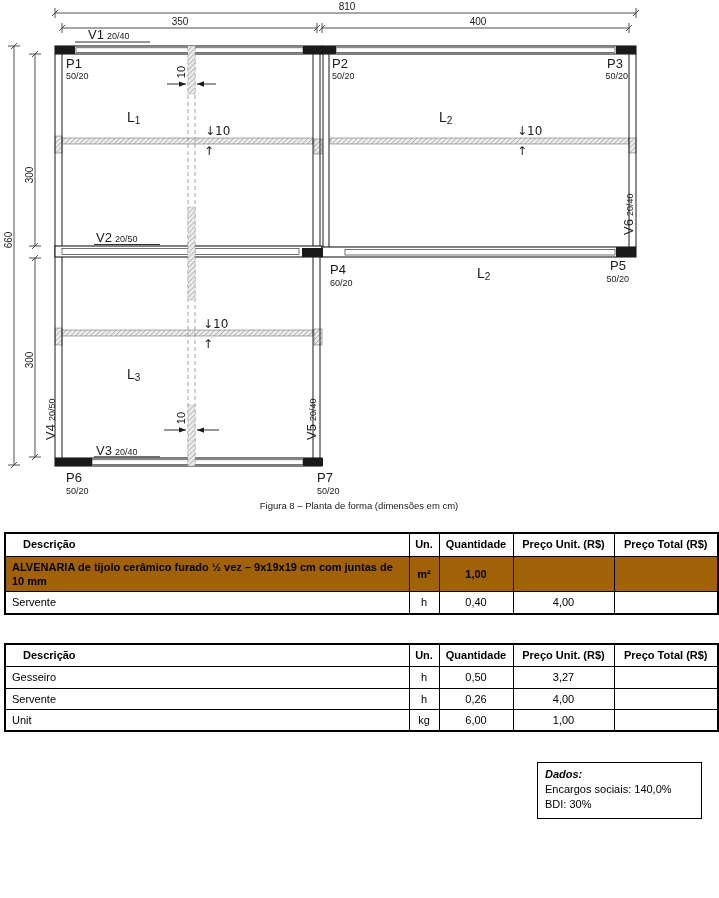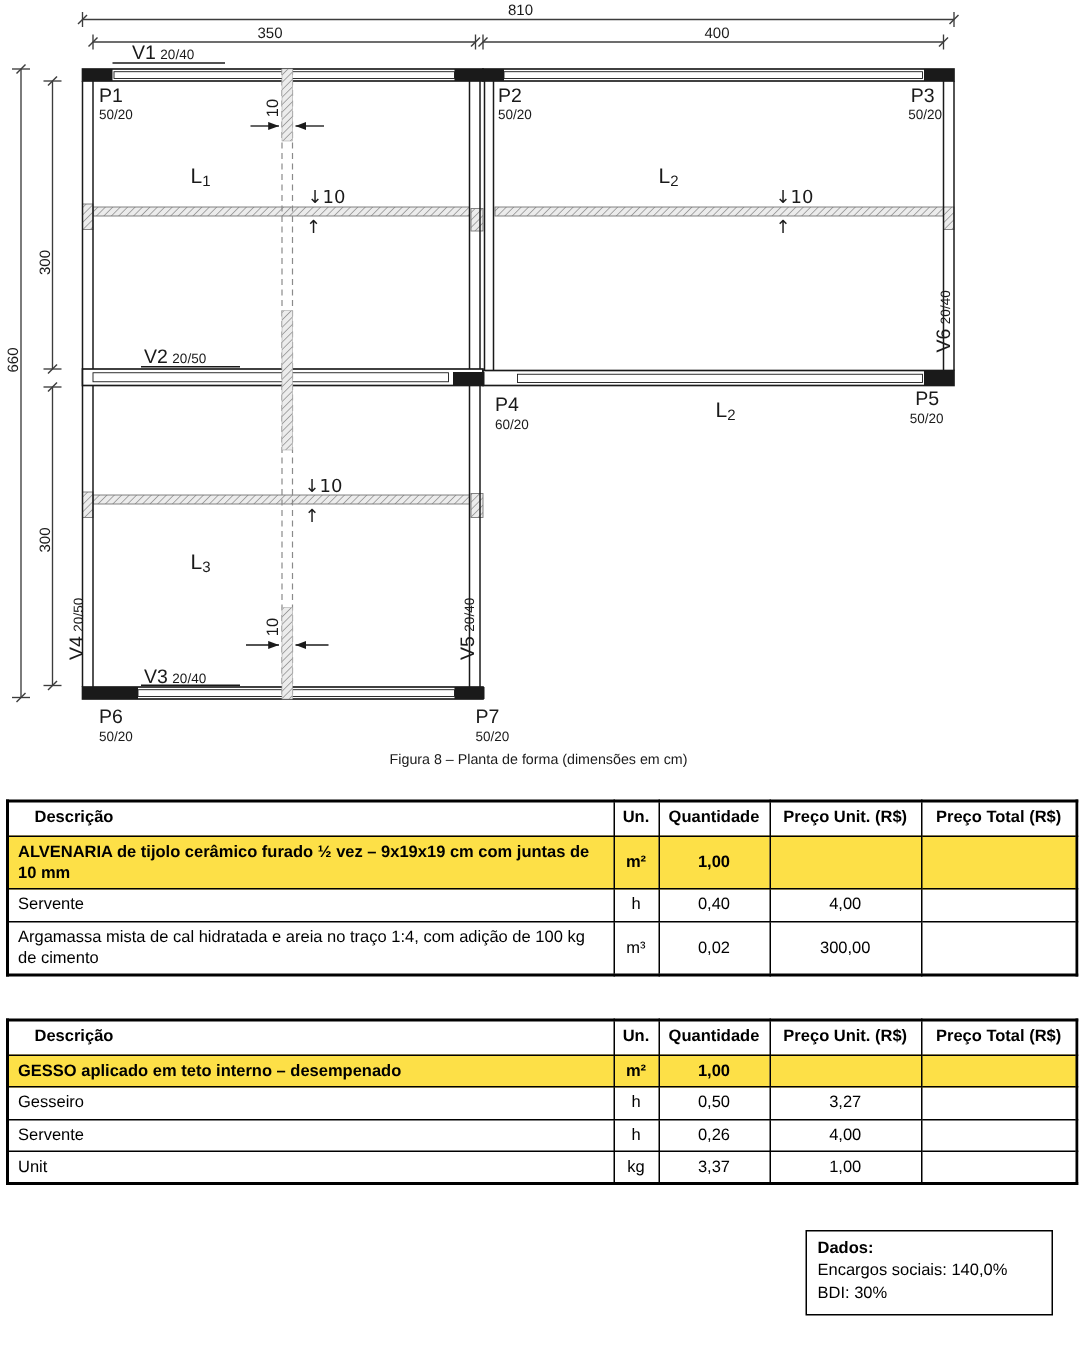--- a/index.html
+++ b/index.html
@@ -13,28 +13,28 @@
     border-collapse:collapse;table-layout:fixed;width:713px;
     margin:0 0 0 4px;font-size:11px;color:#000;
   }
   .cost-table,.cost-table td,.cost-table th{border:1px solid #000;}
   .cost-table{border:2px solid #000;}
   .cost-table th{font-weight:bold;text-align:center;padding:4px 5px;line-height:1.25;vertical-align:middle;}
   .cost-table th.desc-col{text-align:left;padding-left:17px;}
   .cost-table td{padding:3px 5px;line-height:1.3;vertical-align:middle;}
   .cost-table td.desc{text-align:left;padding-left:6px;}
   .cost-table td.ctr{text-align:center;}
-  .cost-table tr.hl{background:#fde047;font-weight:bold;margin-top:26px;}
+  .cost-table tr.hl{background:#a16207;font-weight:bold;margin-top:26px;}
   .t1{margin-top:8px;}
   .t2{margin-top:28px;}
   .dados-box{
     margin:30px 0 0 537px;width:149px;border:1.5px solid #000;
     padding:4px 7px 6px 7px;font-size:11px;line-height:15px;color:#000;
   }
-  .dados-box .ttl{font-weight:bold;}
+  .dados-box .ttl{font-weight:bold;font-style:italic;}
 </style>
 </head>
 <body>
 
 <div class="page">
 
   
   <svg width="719" height="520" viewBox="0 0 719 520">
     <defs>
       <pattern id="hatch" patternUnits="userSpaceOnUse" width="3.5" height="3.5" patternTransform="rotate(45)">
@@ -228,72 +228,58 @@
       <td class="ctr"></td>
       <td class="ctr"></td>
     </tr>
     <tr>
       <td class="desc">Servente</td>
       <td class="ctr">h</td>
       <td class="ctr">0,40</td>
       <td class="ctr">4,00</td>
       <td class="ctr"></td>
     </tr>
-    <tr>
-      <td class="desc">Argamassa mista de cal hidratada e areia no traço 1:4, com adição de 100 kg de cimento</td>
-      <td class="ctr">m³</td>
-      <td class="ctr">0,02</td>
-      <td class="ctr">300,00</td>
-      <td class="ctr"></td>
-    </tr>
   </tbody>
     </table>
 
   
   <table class="cost-table t2">
     <colgroup>
         <col style="width:404px">
         <col style="width:30px">
         <col style="width:74px">
         <col style="width:101px">
         <col style="width:104px">
       </colgroup>
     <tbody>
         <tr>
       <th class="desc-col">Descrição</th>
       <th>Un.</th>
       <th>Quantidade</th>
       <th>Preço Unit. (R$)</th>
       <th>Preço Total (R$)</th>
     </tr>
-    <tr class="hl">
-      <td class="desc">GESSO aplicado em teto interno – desempenado</td>
-      <td class="ctr">m²</td>
-      <td class="ctr">1,00</td>
-      <td class="ctr"></td>
-      <td class="ctr"></td>
-    </tr>
     <tr>
       <td class="desc">Gesseiro</td>
       <td class="ctr">h</td>
       <td class="ctr">0,50</td>
       <td class="ctr">3,27</td>
       <td class="ctr"></td>
     </tr>
     <tr>
       <td class="desc">Servente</td>
       <td class="ctr">h</td>
       <td class="ctr">0,26</td>
       <td class="ctr">4,00</td>
       <td class="ctr"></td>
     </tr>
     <tr>
       <td class="desc">Unit</td>
       <td class="ctr">kg</td>
-      <td class="ctr">3,37</td>
+      <td class="ctr">6,00</td>
       <td class="ctr">1,00</td>
       <td class="ctr"></td>
     </tr>
   </tbody>
     </table>
 
   
   <div class="dados-box">
     <div class="ttl">Dados:</div>
     <div>Encargos sociais: 140,0%</div>

